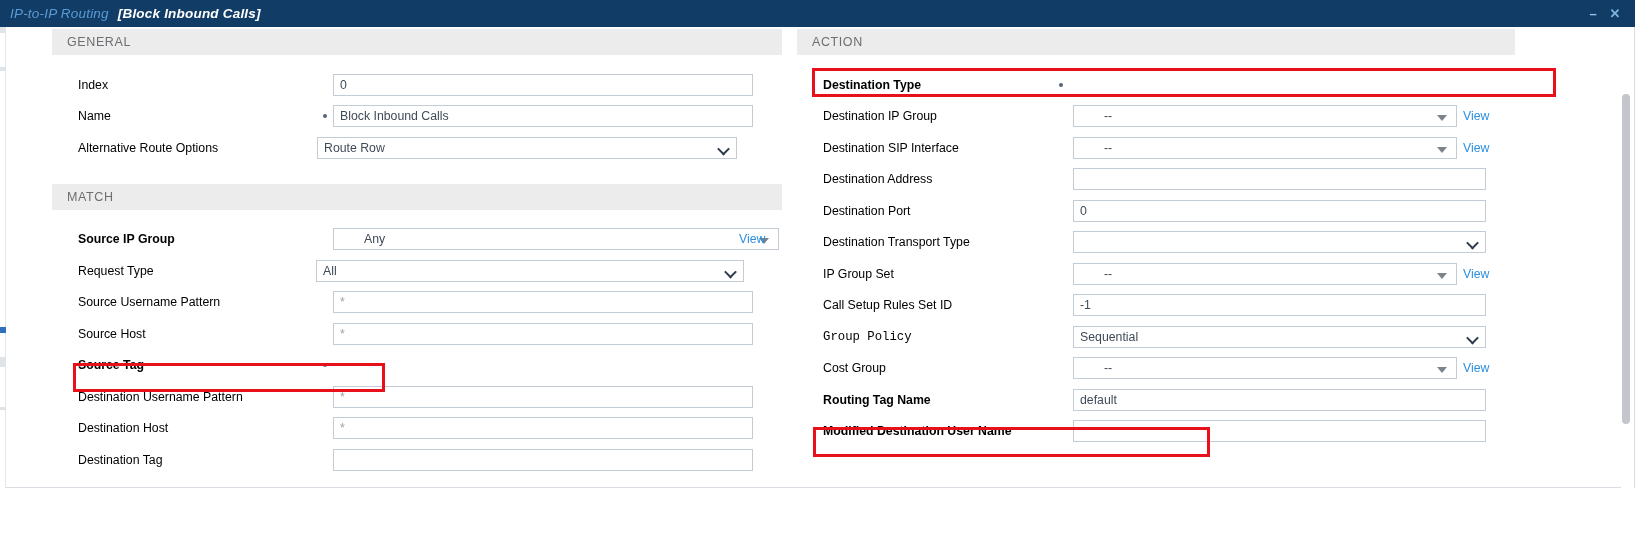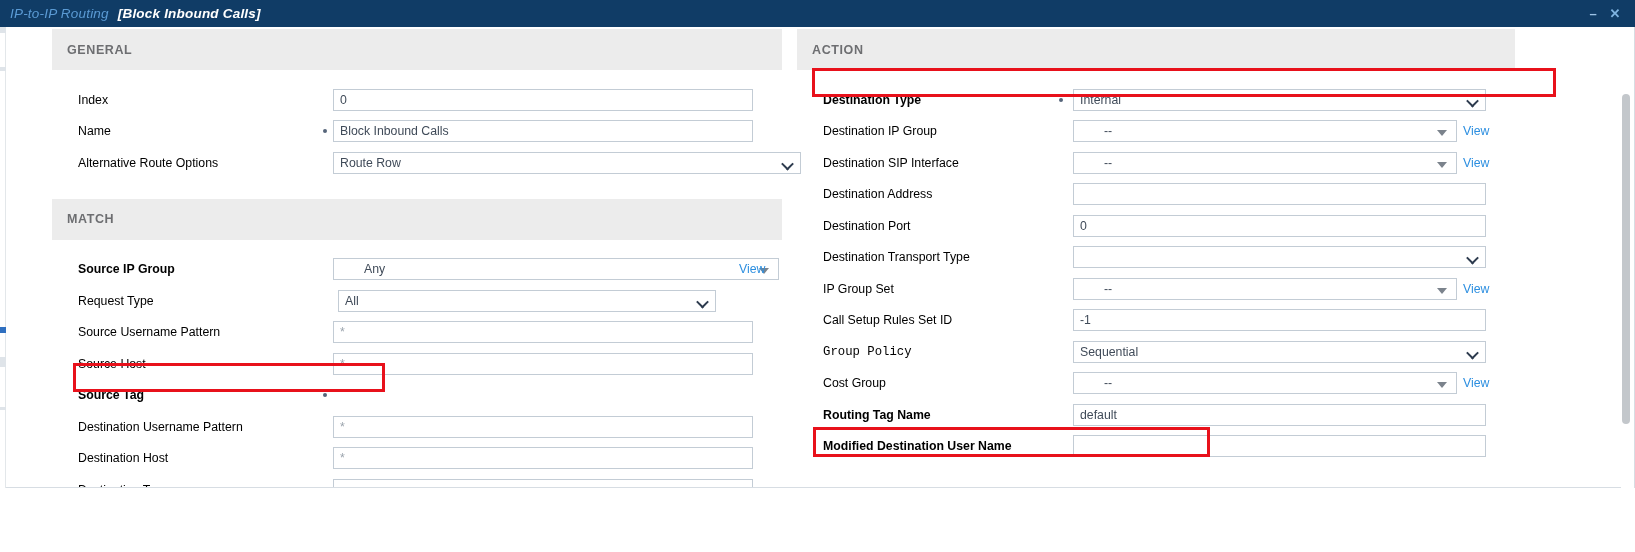--- a/index.html
+++ b/index.html
@@ -69,27 +69,26 @@
     position: absolute; left: 52px; top: 29px;
     width: 730px;
   }
   .panel-right {
     position: absolute; left: 797px; top: 29px;
     width: 718px;
   }
 
   .section-head {
     background: #ececec;
-    height: 41px;
+    height: 26px;
     display: flex; align-items: center;
     padding-left: 15px;
     color: #6d6e71;
     font-size: 12.5px;
     letter-spacing: .6px;
-    font-weight: bold;
   }
 
   
   .row {
     position: relative;
     height: 31.5px;
     display: flex;
     align-items: center;
   }
   .row .lbl {
@@ -223,38 +222,38 @@
     </div>
 
     <div class="row">
       <span class="lbl" style="position:absolute;left:26px;">Name</span>
       <span class="dot" style="left:271px;"></span>
       <div class="fld" style="left:281px;width:420px;">Block Inbound Calls</div>
     </div>
 
     <div class="row">
       <span class="lbl" style="position:absolute;left:26px;">Alternative Route Options</span>
-      <div class="fld sel-native" style="left:281px;width:468px;">Route Row</div>
+      <div class="fld sel-native" style="left:265px;width:420px;">Route Row</div>
     </div>
 
     <div style="height:20px"></div>
 
     <div class="section-head">MATCH</div>
 
     <div style="height:14px"></div>
 
     <div class="row">
       <span class="lbl bold" style="position:absolute;left:26px;">Source IP Group</span>
       <div class="fld sel-custom" style="left:281px;width:446px;">Any</div>
       <span class="viewlink" style="left:687px;">View</span>
     </div>
 
     <div class="row">
       <span class="lbl" style="position:absolute;left:26px;">Request Type</span>
-      <div class="fld sel-native" style="left:286px;width:378px;">All</div>
+      <div class="fld sel-native" style="left:264px;width:428px;">All</div>
     </div>
 
     <div class="row">
       <span class="lbl" style="position:absolute;left:26px;">Source Username Pattern</span>
       <div class="fld" style="left:281px;width:420px;color:#9aa3ac;">*</div>
     </div>
 
     <div class="row">
       <span class="lbl" style="position:absolute;left:26px;">Source Host</span>
       <div class="fld" style="left:281px;width:420px;color:#9aa3ac;">*</div>
@@ -284,21 +283,20 @@
 
   <div class="panel-right">
 
     <div class="section-head">ACTION</div>
 
     <div style="height:14px"></div>
 
     <div class="row">
       <span class="lbl bold" style="position:absolute;left:26px;">Destination Type</span>
       <span class="dot" style="left:262px;"></span>
-      <div class="fld sel-native" style="left:276px;width:413px;">Internal</div>
     </div>
 
     <div class="row">
       <span class="lbl" style="position:absolute;left:26px;">Destination IP Group</span>
       <div class="fld sel-custom" style="left:276px;width:384px;">--</div>
       <span class="viewlink" style="left:666px;">View</span>
     </div>
 
     <div class="row">
       <span class="lbl" style="position:absolute;left:26px;">Destination SIP Interface</span>

